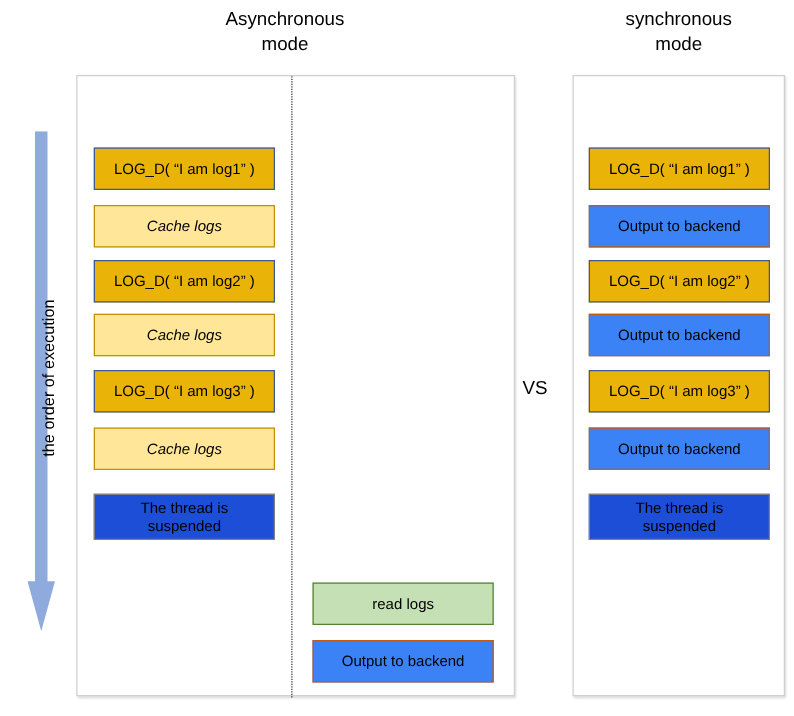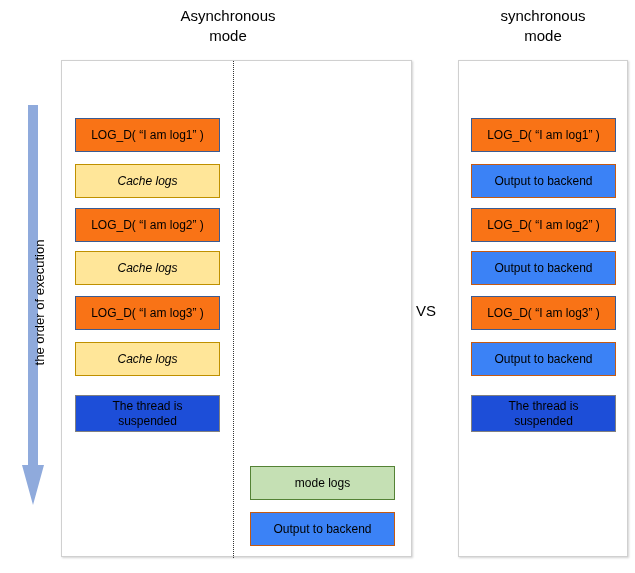--- a/index.html
+++ b/index.html
@@ -66,21 +66,21 @@
     border: 1px solid #000;
     display: flex;
     align-items: center;
     justify-content: center;
     text-align: center;
     font-size: 12px;
     line-height: 15px;
     padding: 0 4px;
     white-space: pre-line;
   }
-  .block.blue   { background: #f97316; border-color: #3b5b92; }
+  .block.blue   { background: #eab308; border-color: #3b5b92; }
   .block.yellow { background: #ffe699; border-color: #bf9000; font-style: italic; }
   .block.orange { background: #3b82f6; border-color: #c55a11; }
   .block.green  { background: #c5e0b4; border-color: #548235; }
   .block.gray   { background: #1d4ed8; border-color: #808080; }
 
   
   #order-arrow {
     position: absolute;
     left: 22px;
     top: 105px;
@@ -94,24 +94,24 @@
     width: 190px;
     text-align: center;
     font-size: 13px;
     transform: rotate(-90deg);
     transform-origin: center center;
     color: #000;
   }
 
   #vs-label {
     position: absolute;
-    left: 416px;
+    left: 394px;
     top: 302px;
     width: 44px;
-    text-align: left;
+    text-align: right;
     font-size: 15px;
   }
 </style>
 </head>
 <body>
 
 <div class="mode-title" id="async-title">Asynchronous
 mode</div>
 <div class="mode-title" id="sync-title">synchronous
 mode</div>
@@ -135,21 +135,21 @@
       <div class="block blue" style="left: 13px; width: 145px; top: 57px; height: 34px;">LOG_D( “I am log1” )</div>
       <div class="block yellow" style="left: 13px; width: 145px; top: 103px; height: 34px;">Cache logs</div>
       <div class="block blue" style="left: 13px; width: 145px; top: 147px; height: 34px;">LOG_D( “I am log2” )</div>
       <div class="block yellow" style="left: 13px; width: 145px; top: 190px; height: 34px;">Cache logs</div>
       <div class="block blue" style="left: 13px; width: 145px; top: 235px; height: 34px;">LOG_D( “I am log3” )</div>
       <div class="block yellow" style="left: 13px; width: 145px; top: 281px; height: 34px;">Cache logs</div>
       <div class="block gray" style="left: 13px; width: 145px; top: 334px; height: 37px;">The thread is
 suspended</div>
     </div>
   <div id="async-output-col">
-      <div class="block green" style="left: 188px; width: 145px; top: 405px; height: 34px;">mode logs</div>
+      <div class="block green" style="left: 188px; width: 145px; top: 405px; height: 34px;">read logs</div>
       <div class="block orange" style="left: 188px; width: 145px; top: 451px; height: 34px;">Output to backend</div>
     </div>
 </div>
 
 <div class="panel" id="sync-panel">
   <div id="sync-user-col">
       <div class="block blue" style="left: 12px; width: 145px; top: 57px; height: 34px;">LOG_D( “I am log1” )</div>
       <div class="block orange" style="left: 12px; width: 145px; top: 103px; height: 34px;">Output to backend</div>
       <div class="block blue" style="left: 12px; width: 145px; top: 147px; height: 34px;">LOG_D( “I am log2” )</div>
       <div class="block orange" style="left: 12px; width: 145px; top: 190px; height: 34px;">Output to backend</div>

